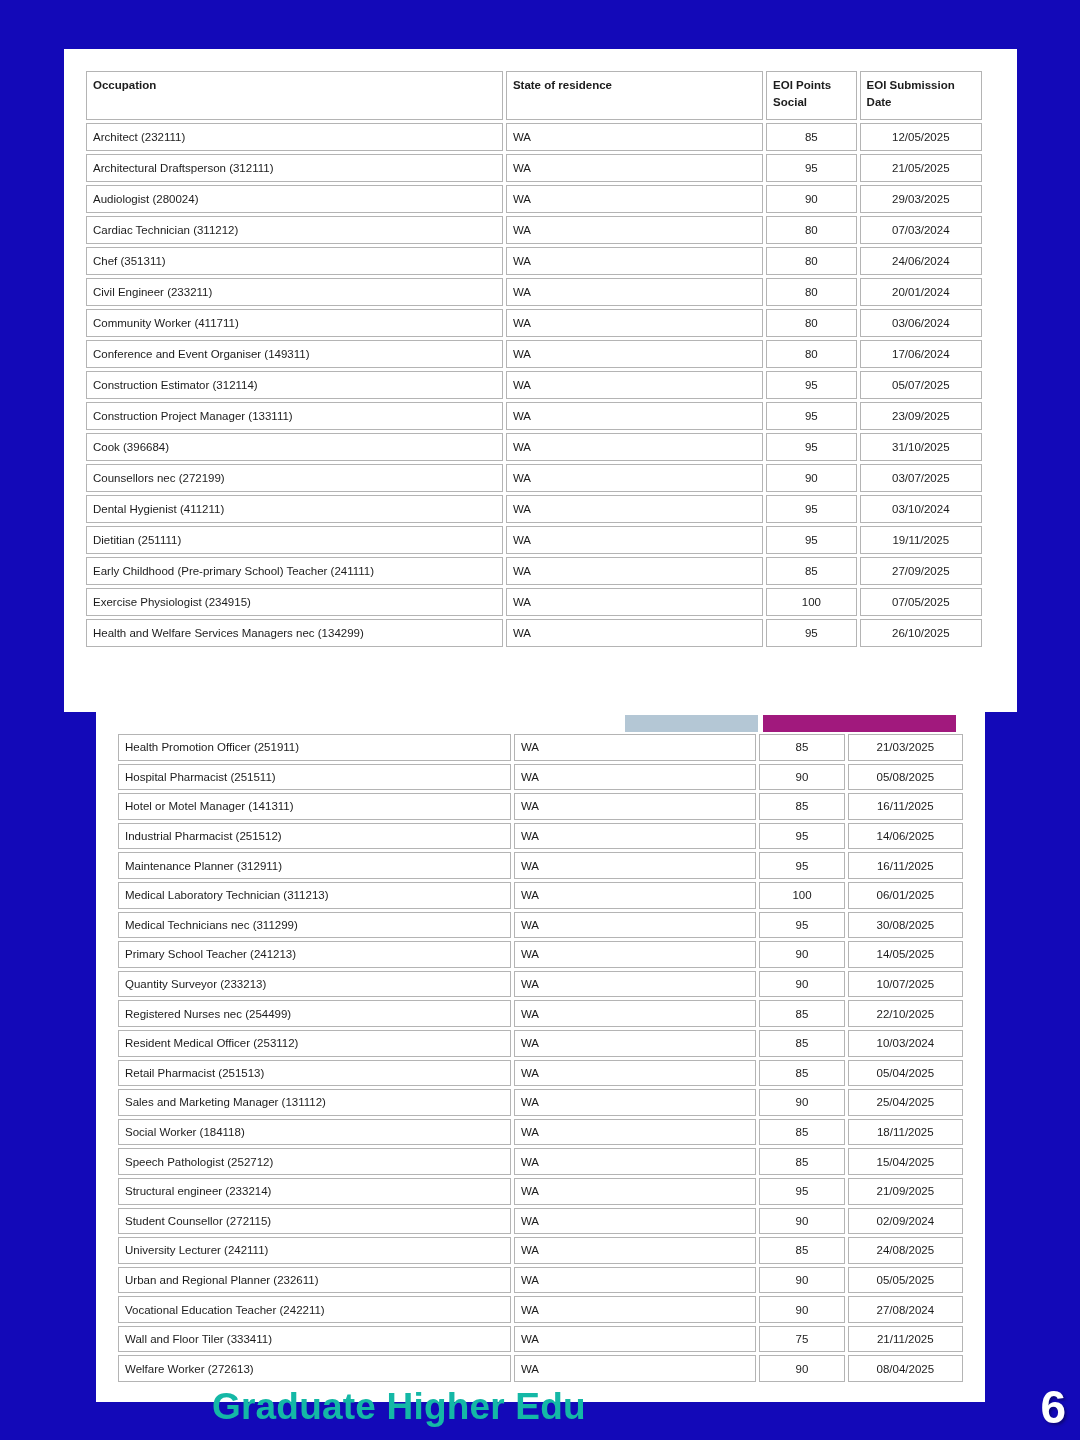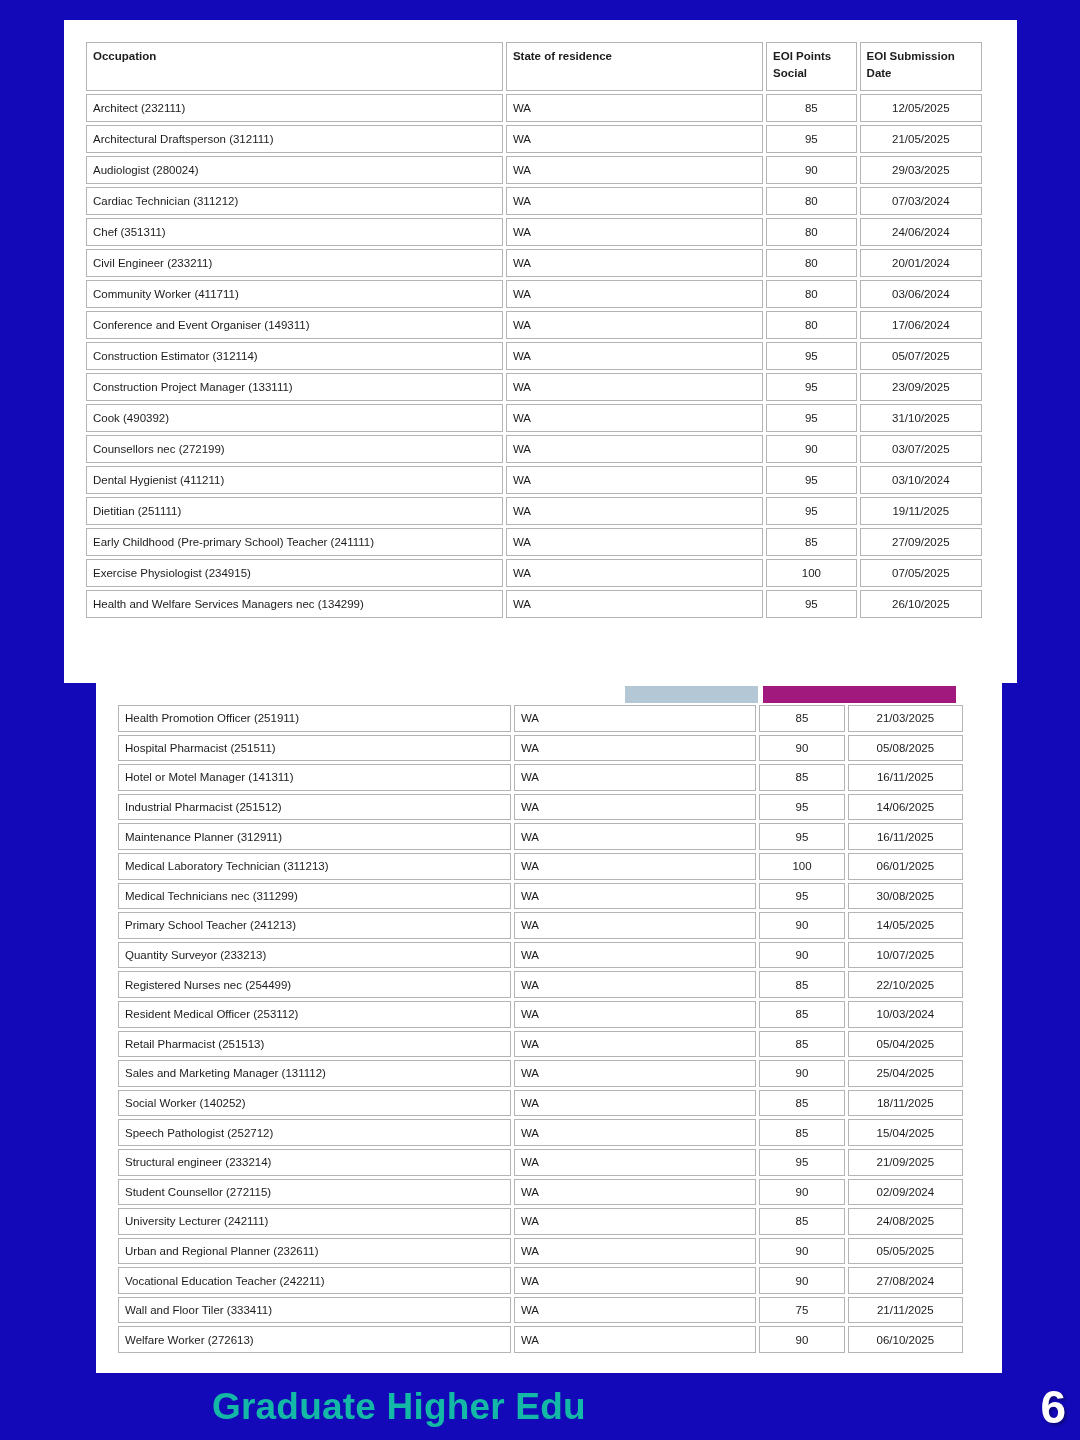--- a/index.html
+++ b/index.html
@@ -3,23 +3,23 @@
 <meta charset="utf-8">
 <style>
   html,body { margin:0; padding:0; }
   body {
     position:relative;
     width:1080px; height:1440px;
     background:#1309b8;
     font-family:"Liberation Sans", sans-serif;
     overflow:hidden;
   }
-  .card { position:absolute; background:#ffffff; }
+  .card { position:absolute; background:#ffffff;margin-top:29px; }
   #card1 { left:64px; top:20px;  width:953px; height:663px; }
-  #card2 { left:96px; top:683px; width:889px; height:690px;padding-left:17px; }
+  #card2 { left:96px; top:683px; width:889px; height:690px; }
 
   .bar { position:absolute; height:17px; top:3px; }
   #bar-blue    { left:529px; width:133px; }
   #bar-magenta { left:667px; width:193px; }
 
   table {
     position:absolute;
     border-collapse:separate;
     border-spacing:3px;
     table-layout:fixed;
@@ -147,21 +147,21 @@
           <td class="points-cell">95</td>
           <td class="date-cell">05/07/2025</td>
         </tr>
         <tr>
           <td class="occupation-cell">Construction Project Manager (133111)</td>
           <td class="state-cell">WA</td>
           <td class="points-cell">95</td>
           <td class="date-cell">23/09/2025</td>
         </tr>
         <tr>
-          <td class="occupation-cell">Cook (490392)</td>
+          <td class="occupation-cell">Cook (396684)</td>
           <td class="state-cell">WA</td>
           <td class="points-cell">95</td>
           <td class="date-cell">31/10/2025</td>
         </tr>
         <tr>
           <td class="occupation-cell">Counsellors nec (272199)</td>
           <td class="state-cell">WA</td>
           <td class="points-cell">90</td>
           <td class="date-cell">03/07/2025</td>
         </tr>
@@ -282,21 +282,21 @@
           <td class="points-cell">85</td>
           <td class="date-cell">05/04/2025</td>
         </tr>
         <tr>
           <td class="occupation-cell">Sales and Marketing Manager (131112)</td>
           <td class="state-cell">WA</td>
           <td class="points-cell">90</td>
           <td class="date-cell">25/04/2025</td>
         </tr>
         <tr>
-          <td class="occupation-cell">Social Worker (140252)</td>
+          <td class="occupation-cell">Social Worker (184118)</td>
           <td class="state-cell">WA</td>
           <td class="points-cell">85</td>
           <td class="date-cell">18/11/2025</td>
         </tr>
         <tr>
           <td class="occupation-cell">Speech Pathologist (252712)</td>
           <td class="state-cell">WA</td>
           <td class="points-cell">85</td>
           <td class="date-cell">15/04/2025</td>
         </tr>
@@ -333,20 +333,20 @@
         <tr>
           <td class="occupation-cell">Wall and Floor Tiler (333411)</td>
           <td class="state-cell">WA</td>
           <td class="points-cell">75</td>
           <td class="date-cell">21/11/2025</td>
         </tr>
         <tr>
           <td class="occupation-cell">Welfare Worker (272613)</td>
           <td class="state-cell">WA</td>
           <td class="points-cell">90</td>
-          <td class="date-cell">06/10/2025</td>
+          <td class="date-cell">08/04/2025</td>
         </tr>
       </tbody>
   </table>
 </div>
 
 <div id="footer-title">Graduate Higher Edu</div>
 <div id="page-number">6</div>
 
 </body></html>

